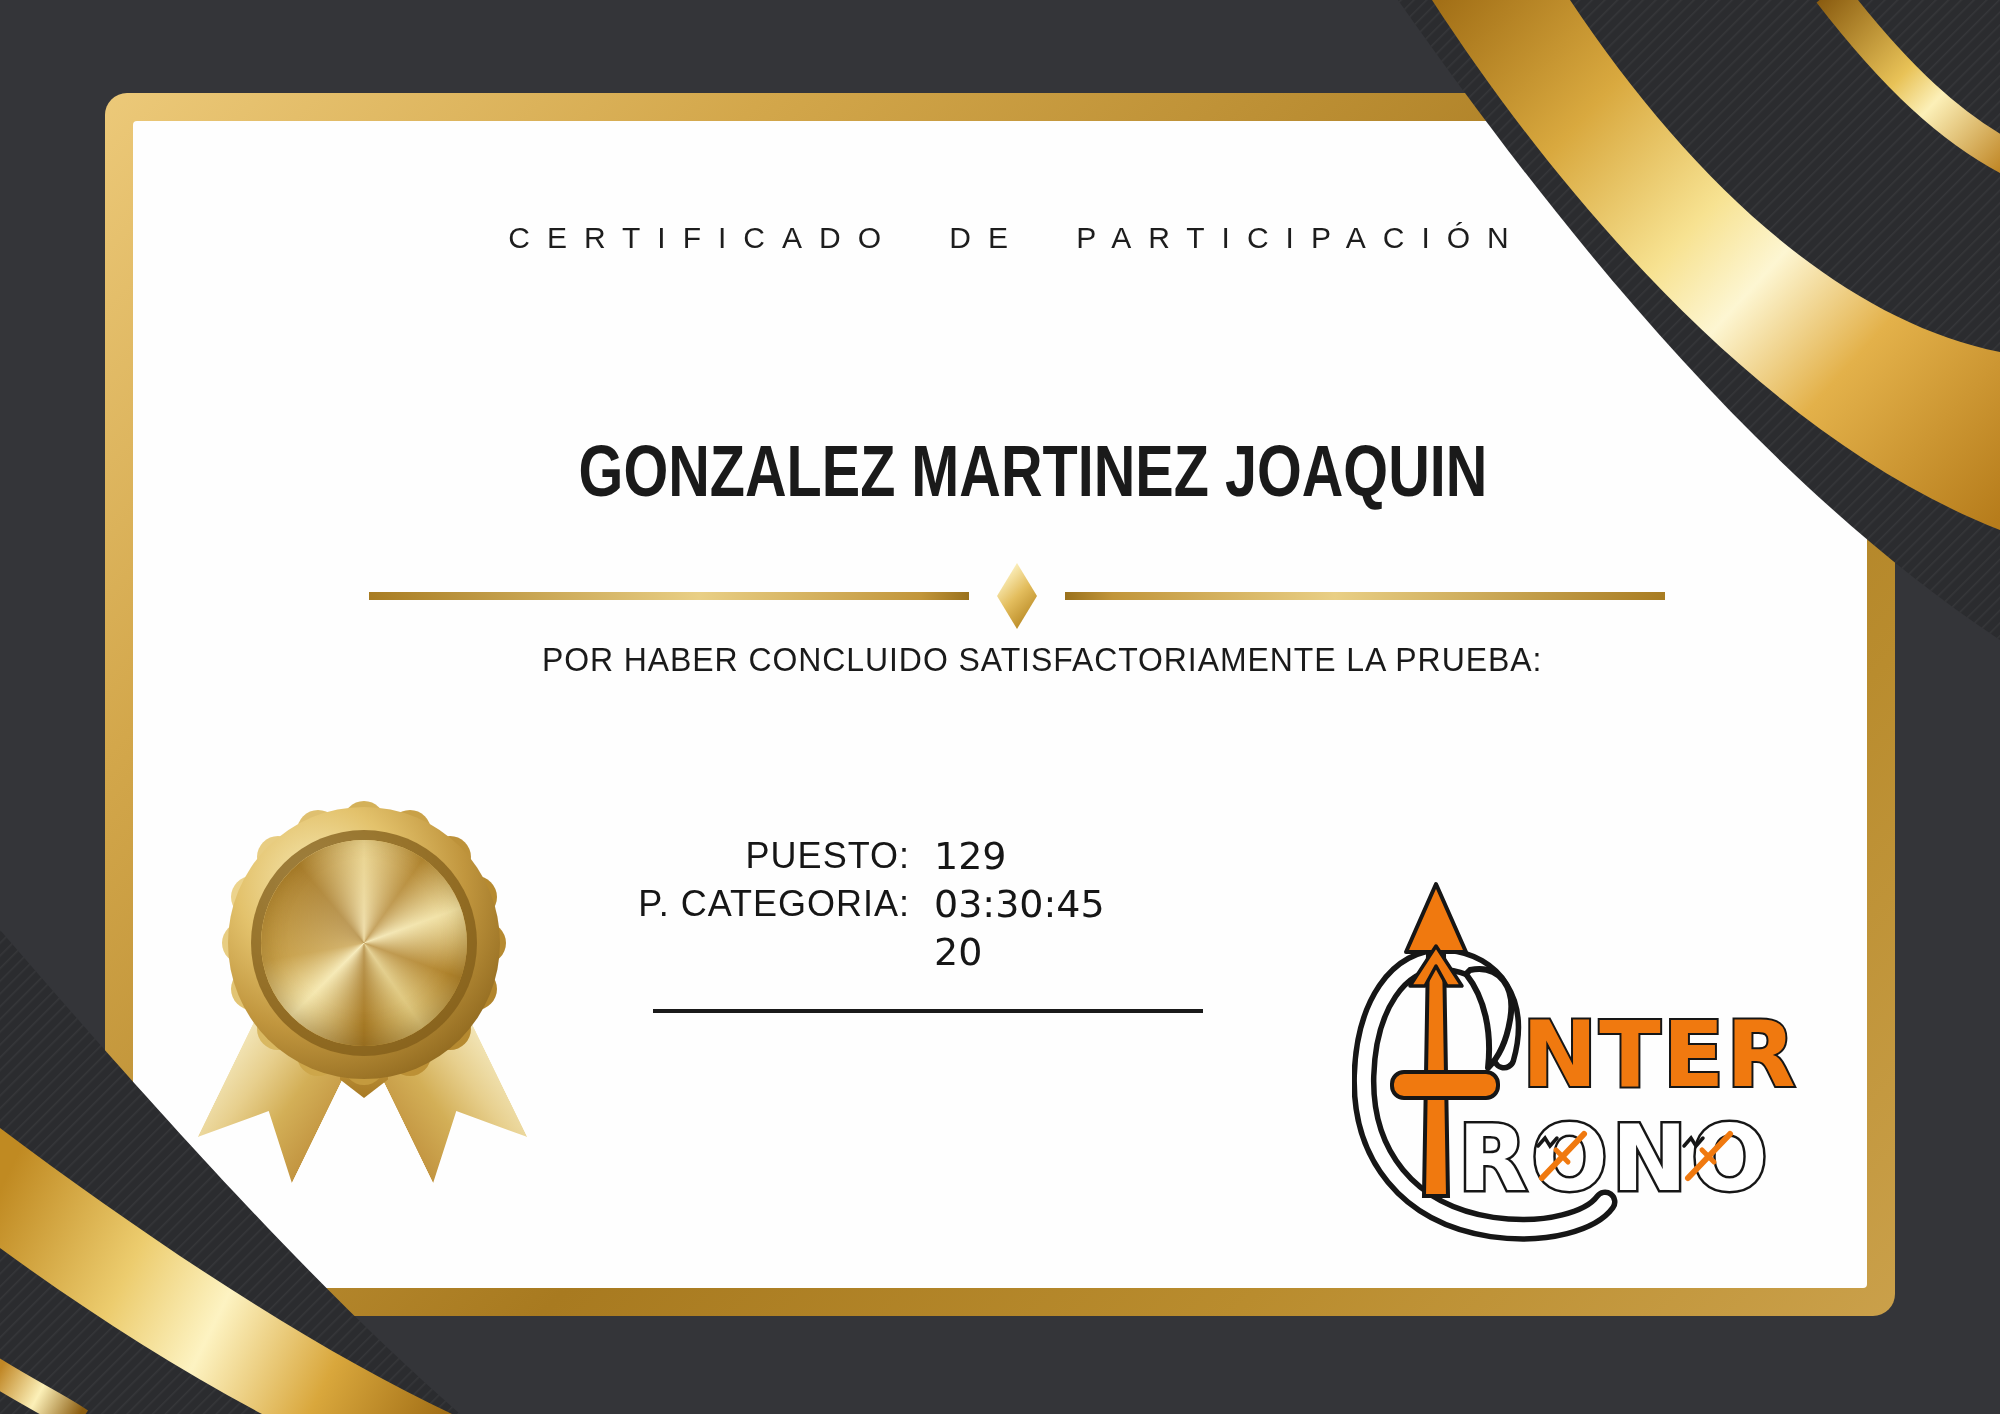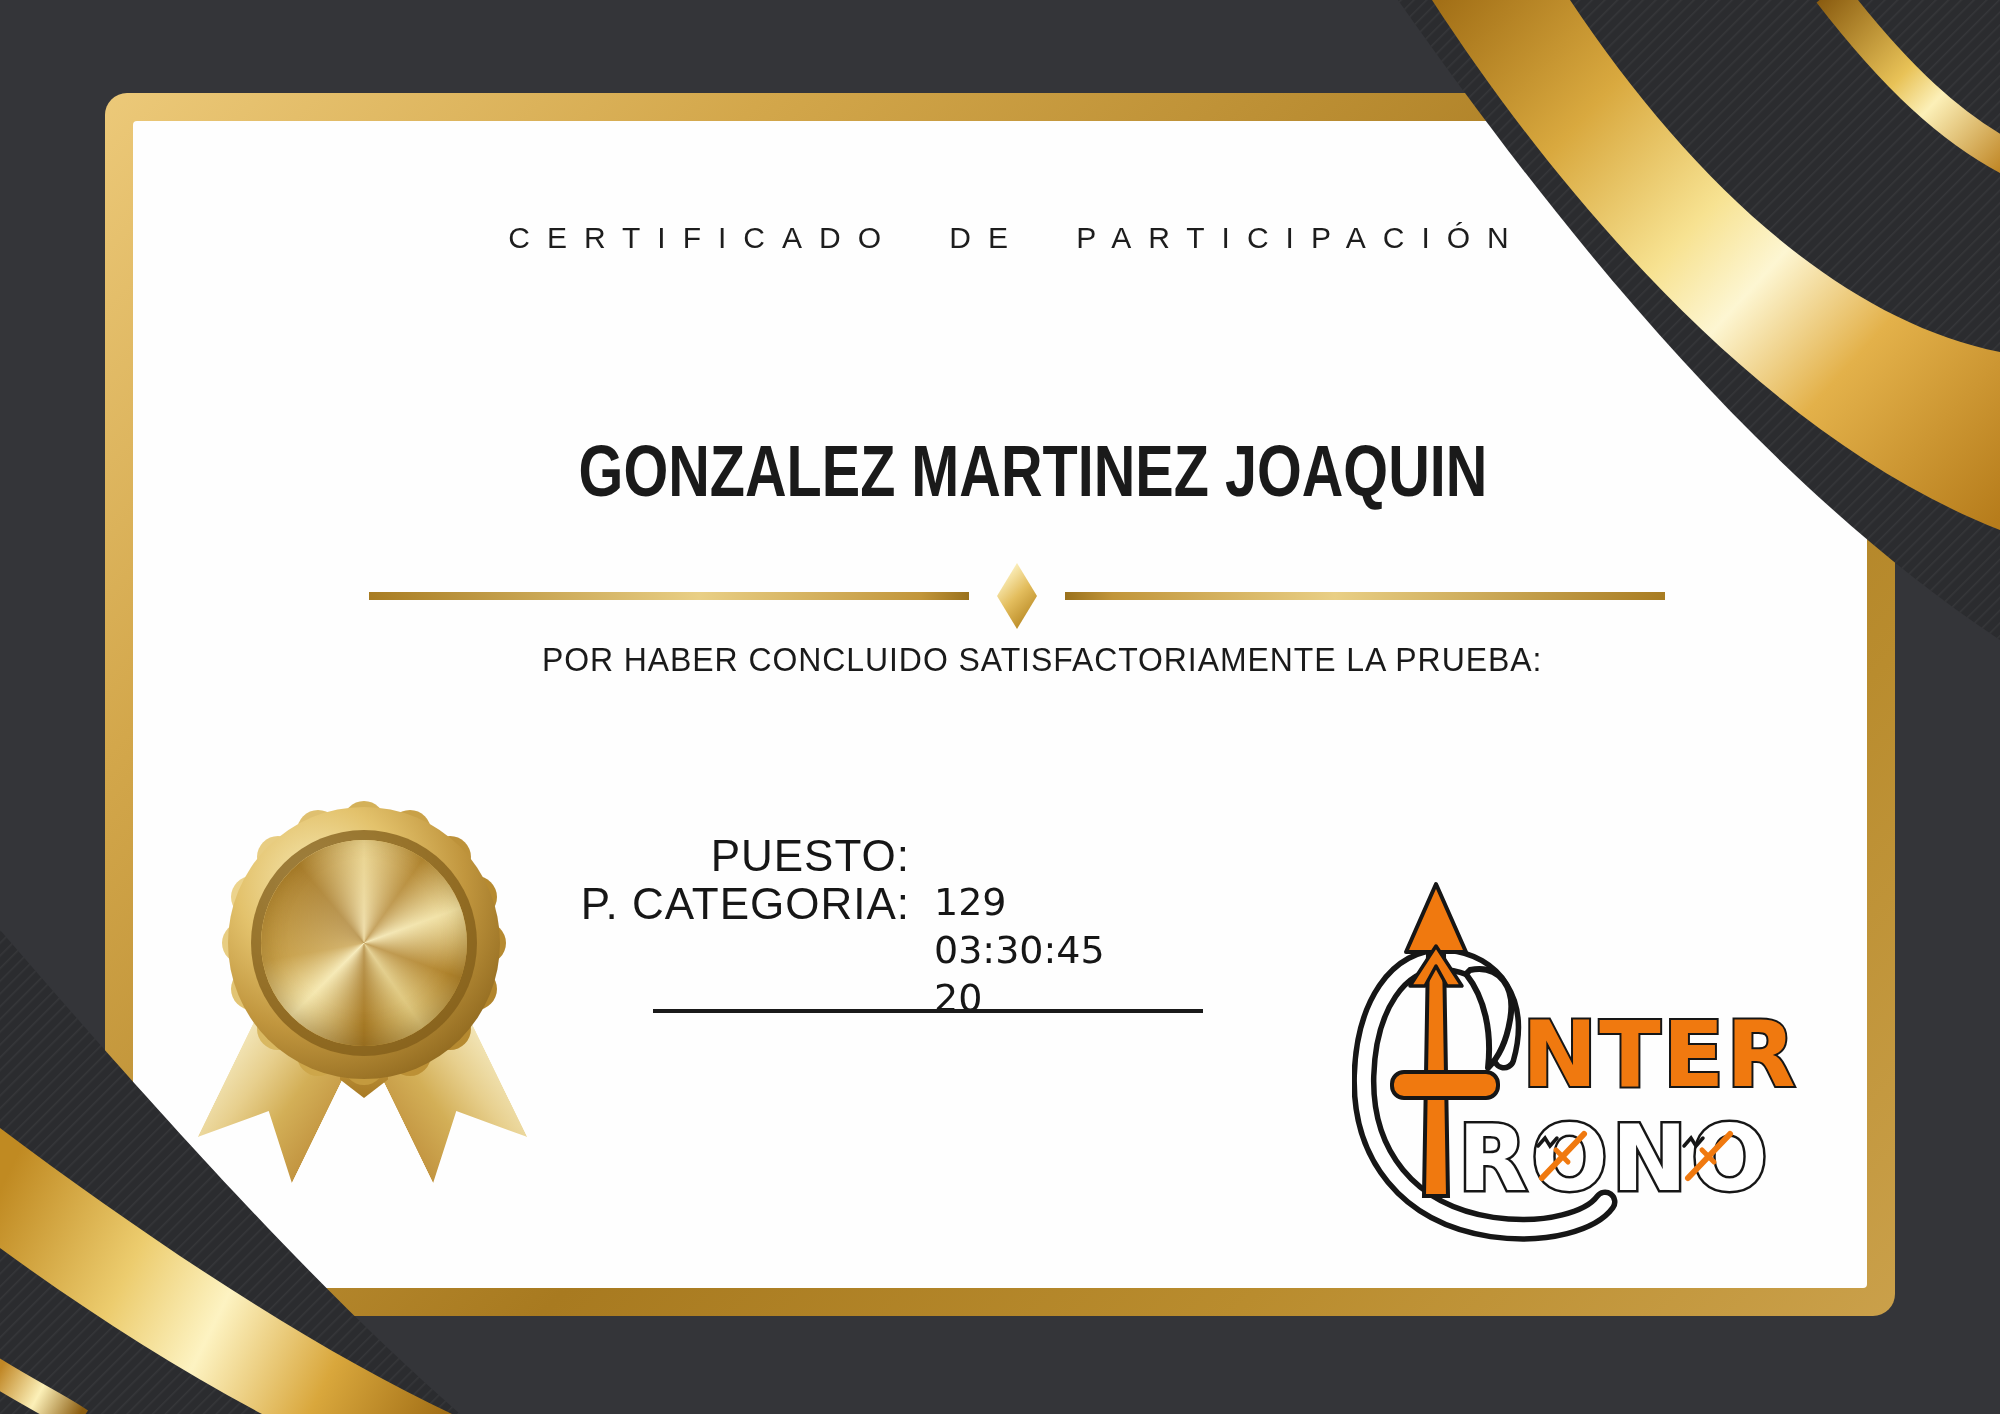--- a/index.html
+++ b/index.html
@@ -27,22 +27,22 @@
            display:flex;align-items:center;justify-content:center;}
   .div-line{width:600px;height:8px;}
   .div-line.l{background:linear-gradient(90deg,#a87c22,#e9cf85 55%,#c1953a 92%,#9a711c);margin-right:28px;}
   .div-line.r{background:linear-gradient(90deg,#9a711c,#c1953a 8%,#e9cf85 45%,#a87c22);margin-left:28px;}
   .diamond{width:40px;height:66px;
            background:linear-gradient(135deg,#fdf3c4 15%,#e3bd5d 50%,#b98a26 85%);
            clip-path:polygon(50% 0,100% 50%,50% 100%,0 50%);}
 
   
   .results{position:absolute;left:200px;top:711px;display:flex;color:#161616;}
-  .r-labels{width:560px;text-align:right;font-size:44px;letter-spacing:1px;line-height:48px;}
-  .r-values{padding-left:24px;text-align:left;font-size:38px;line-height:48px;font-family:"DejaVu Sans",sans-serif;margin-top:46px;}
+  .r-labels{width:560px;text-align:right;font-size:36px;letter-spacing:1px;line-height:48px;}
+  .r-values{padding-left:24px;text-align:left;font-size:38px;line-height:48px;font-family:"DejaVu Sans",sans-serif;}
   .sign-line{position:absolute;left:503px;top:888px;width:550px;height:4px;background:#1a1a1a;}
 
   
   .medal{position:absolute;left:0;top:0;}
   .m-ribbon{position:absolute;width:105px;height:195px;
             background:linear-gradient(100deg,#f6ecc4 0%,#e7cf8d 35%,#d3af57 65%,#c29440 100%);
             clip-path:polygon(0 0,100% 0,100% 100%,50% 72%,0 100%);}
   .m-ribbon.left {left:235px;top:975px;transform:rotate(26deg);}
   .m-ribbon.right{left:385px;top:975px;transform:rotate(-26deg);
             background:linear-gradient(260deg,#f6ecc4 0%,#e7cf8d 35%,#d3af57 65%,#c29440 100%);}

